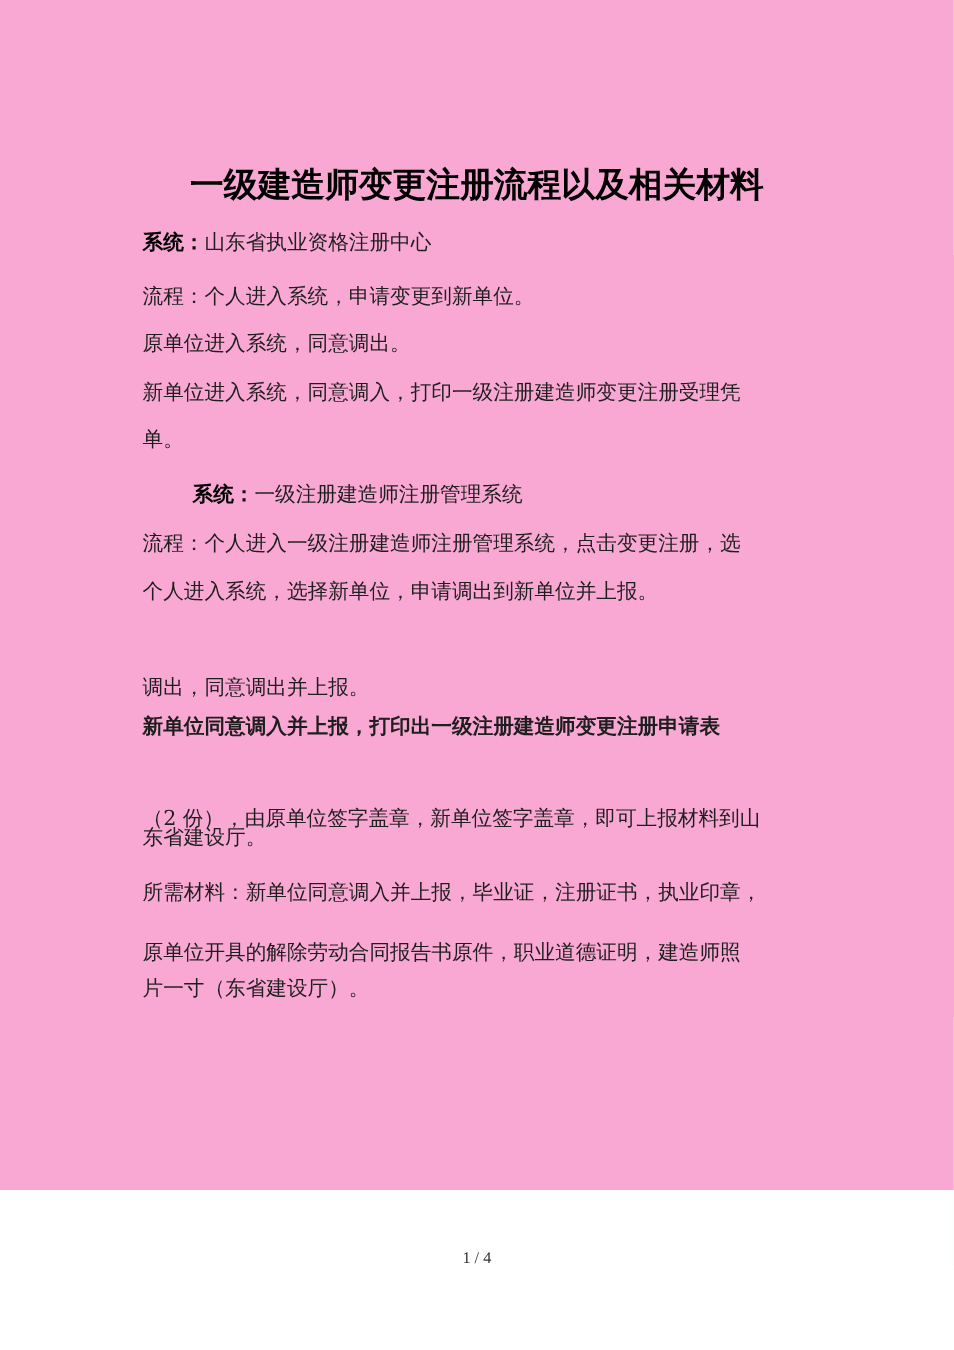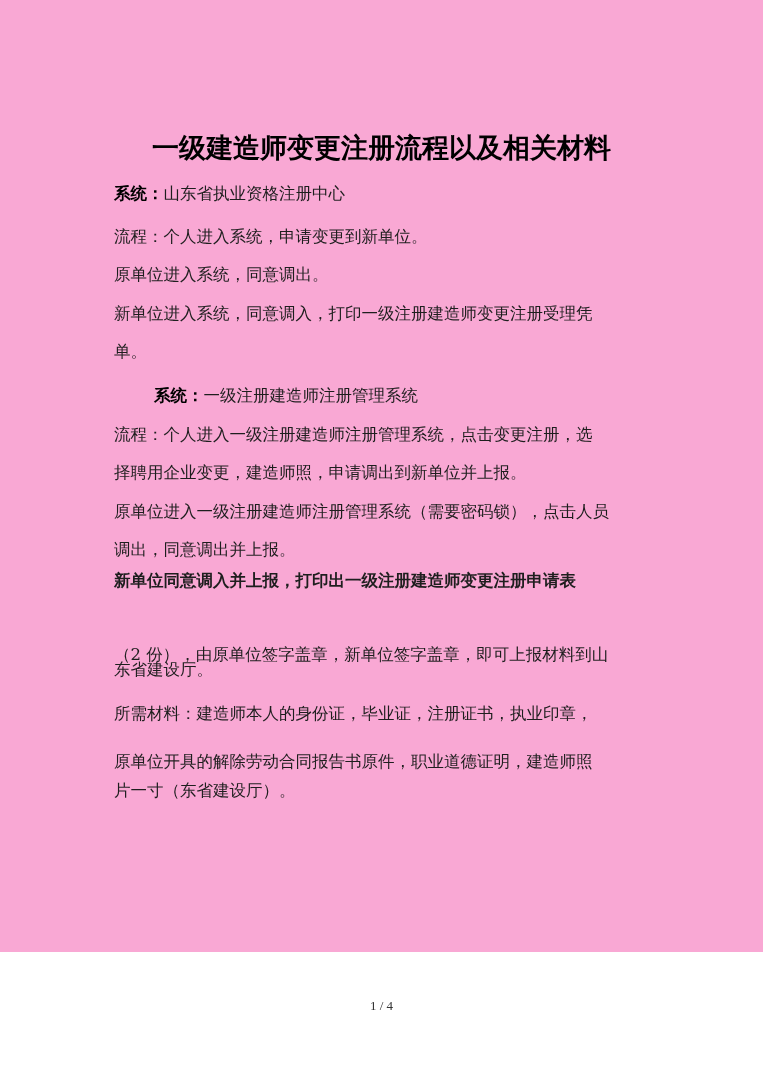--- a/index.html
+++ b/index.html
@@ -69,26 +69,25 @@
   </div>
   <div class="line" style="top:265px;">原单位进入系统，同意调出。</div>
   <div class="line" style="top:227px;">流程：个人进入系统，申请变更到新单位。</div>
   <div class="line" style="top:304px;">新单位进入系统，同意调入，打印一级注册建造师变更注册受理凭</div>
   <div class="line" style="top:342px;">单。</div>
 
   <div class="line" style="top:386px;margin-left:40px;">
     <span class="label-bold">系统：</span><span>一级注册建造师注册管理系统</span>
   </div>
   <div class="line" style="top:425px;">流程：个人进入一级注册建造师注册管理系统，点击变更注册，选</div>
-  <div class="line" style="top:463px;">择聘用企业变更，建造师照，申请调出到新单位并上报。</div>
-  <div class="line" style="top:502px;">原单位进入一级注册建造师注册管理系统（需要密码锁），点击人员</div>
+  <div class="line" style="top:463px;">个人进入系统，选择新单位，申请调出到新单位并上报。</div>
   <div class="line" style="top:540px;">调出，同意调出并上报。</div>
   <div class="line" style="top:571px;font-weight:bold;">新单位同意调入并上报，打印出一级注册建造师变更注册申请表</div>
   <div class="line" style="top:622px;margin-top:23px;">（2 份），由原单位签字盖章，新单位签字盖章，即可上报材料到山</div>
   <div class="line" style="top:660px;">东省建设厅。</div>
 
-  <div class="line" style="top:704px;">所需材料：建造师本人的身份证，毕业证，注册证书，执业印章，</div>
+  <div class="line" style="top:704px;">所需材料：新单位同意调入并上报，毕业证，注册证书，执业印章，</div>
   <div class="line" style="top:752px;">原单位开具的解除劳动合同报告书原件，职业道德证明，建造师照</div>
   <div class="line" style="top:781px;">片一寸（东省建设厅）。</div>
 
   <div class="footer">1 / 4</div>
 
 </div>
 
 </body></html>

